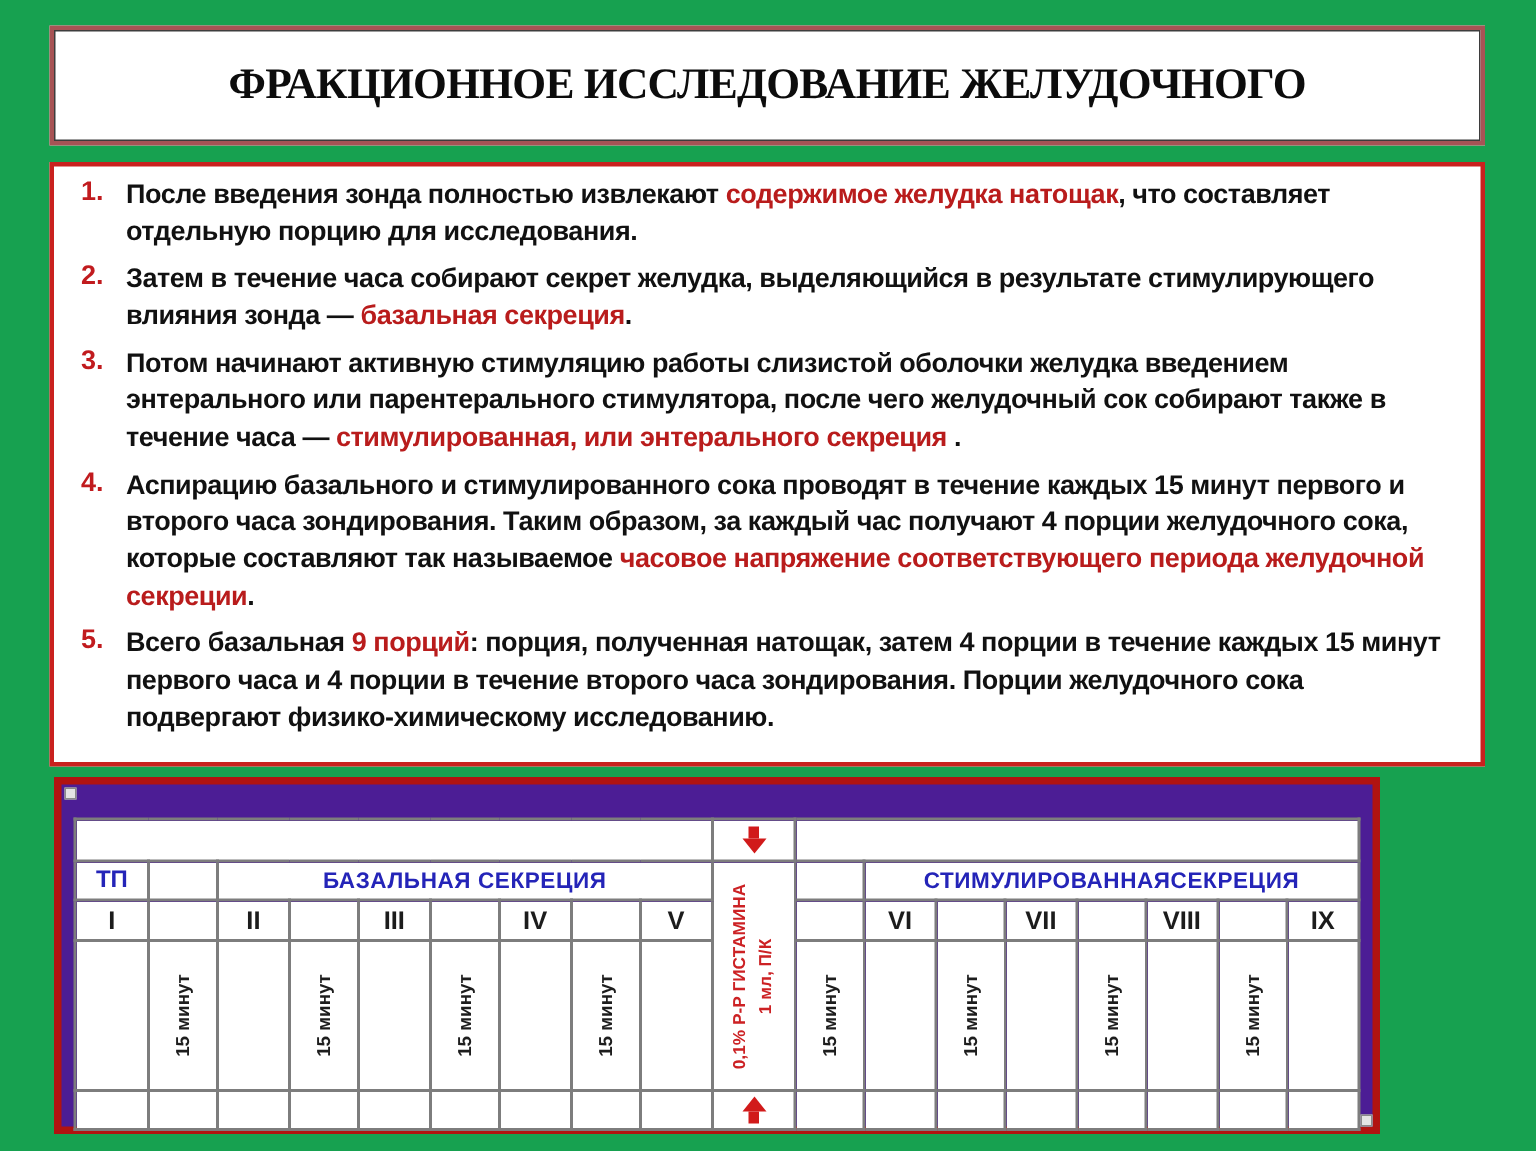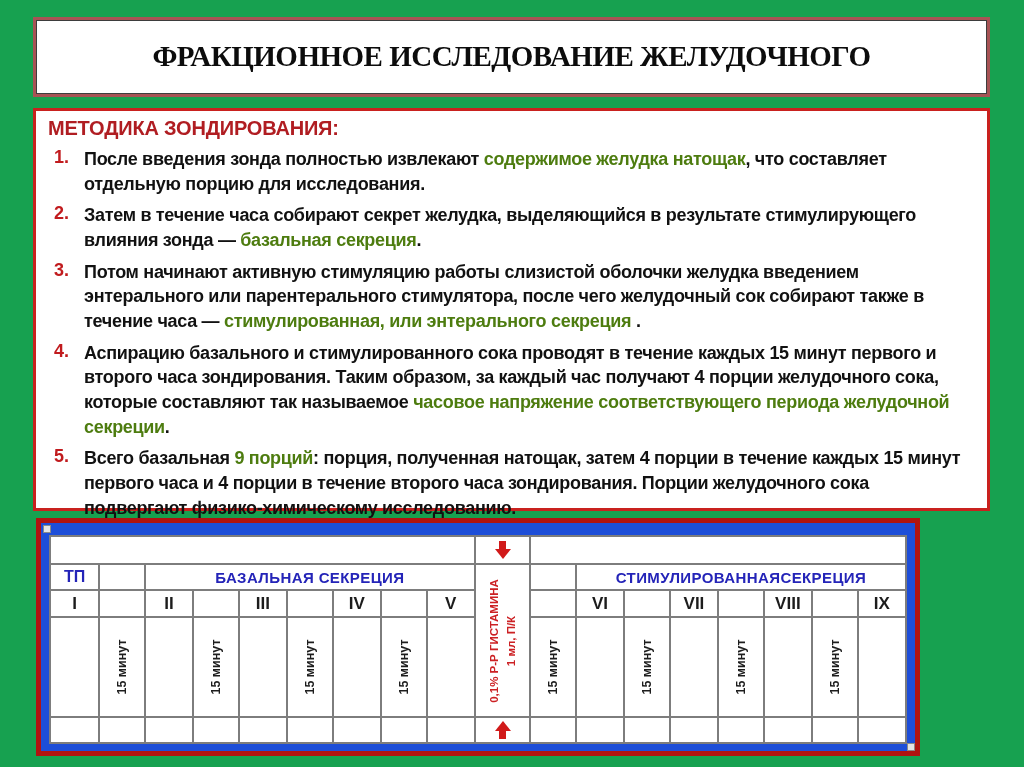--- a/index.html
+++ b/index.html
@@ -30,26 +30,26 @@
     color:#b01d22;font-weight:700;font-size:20px;letter-spacing:-0.2px;margin:0 0 7px 2px;
   }
   .method-list .item{display:flex;margin-bottom:7px;}
   .method-list .num{
     flex:0 0 38px;color:#c11b1e;font-weight:700;font-size:18px;padding-left:8px;box-sizing:border-box;
   }
   .method-list .item-text{
     flex:1;font-weight:700;font-size:18px;line-height:1.37;letter-spacing:-0.3px;color:#111111;
   }
   .seg-black{color:#111111;text-align:center;}
-  .seg-red{color:#4d7c0f;}
+  .seg-red{color:#b91c1c;}
   
   .table-panel{
     position:absolute;left:36px;top:518px;width:884px;height:238px;
-    background:#1d4ed8;border:5px solid #b11310;box-sizing:border-box;
-    padding:12px 8px;
+    background:#4c1d95;border:5px solid #b11310;box-sizing:border-box;
+    padding:22px 8px;
   }
   table.grid{
     width:100%;height:100%;border-collapse:collapse;table-layout:fixed;
     border:2px solid #4e4e4e;
   }
   table.grid td{
     border:2px solid #7d7d7d;padding:0;text-align:center;vertical-align:middle;
     background:#ffffff;overflow:hidden;
   }
   tr.row-top td{height:26px;}
@@ -85,21 +85,20 @@
   .handle-br{right:0px;bottom:0px;}
 </style>
 </head>
 <body>
 
 <div class="title-box">
   <div class="tline">ФРАКЦИОННОЕ ИССЛЕДОВАНИЕ ЖЕЛУДОЧНОГО</div>
 </div>
 
 <div class="method-box">
-  <div class="method-heading">МЕТОДИКА ЗОНДИРОВАНИЯ:</div>
   <div class="method-list">
       <div class="item">
         <span class="num">1.</span>
         <span class="item-text"><span class="seg-black">После введения зонда полностью извлекают </span><span class="seg-red">содержимое желудка натощак</span><span class="seg-black">, что составляет отдельную порцию для исследования.</span></span>
       </div>
       <div class="item">
         <span class="num">2.</span>
         <span class="item-text"><span class="seg-black">Затем в течение часа собирают секрет желудка, выделяющийся в результате стимулирующего влияния зонда — </span><span class="seg-red">базальная секреция</span><span class="seg-black">.</span></span>
       </div>
       <div class="item">

